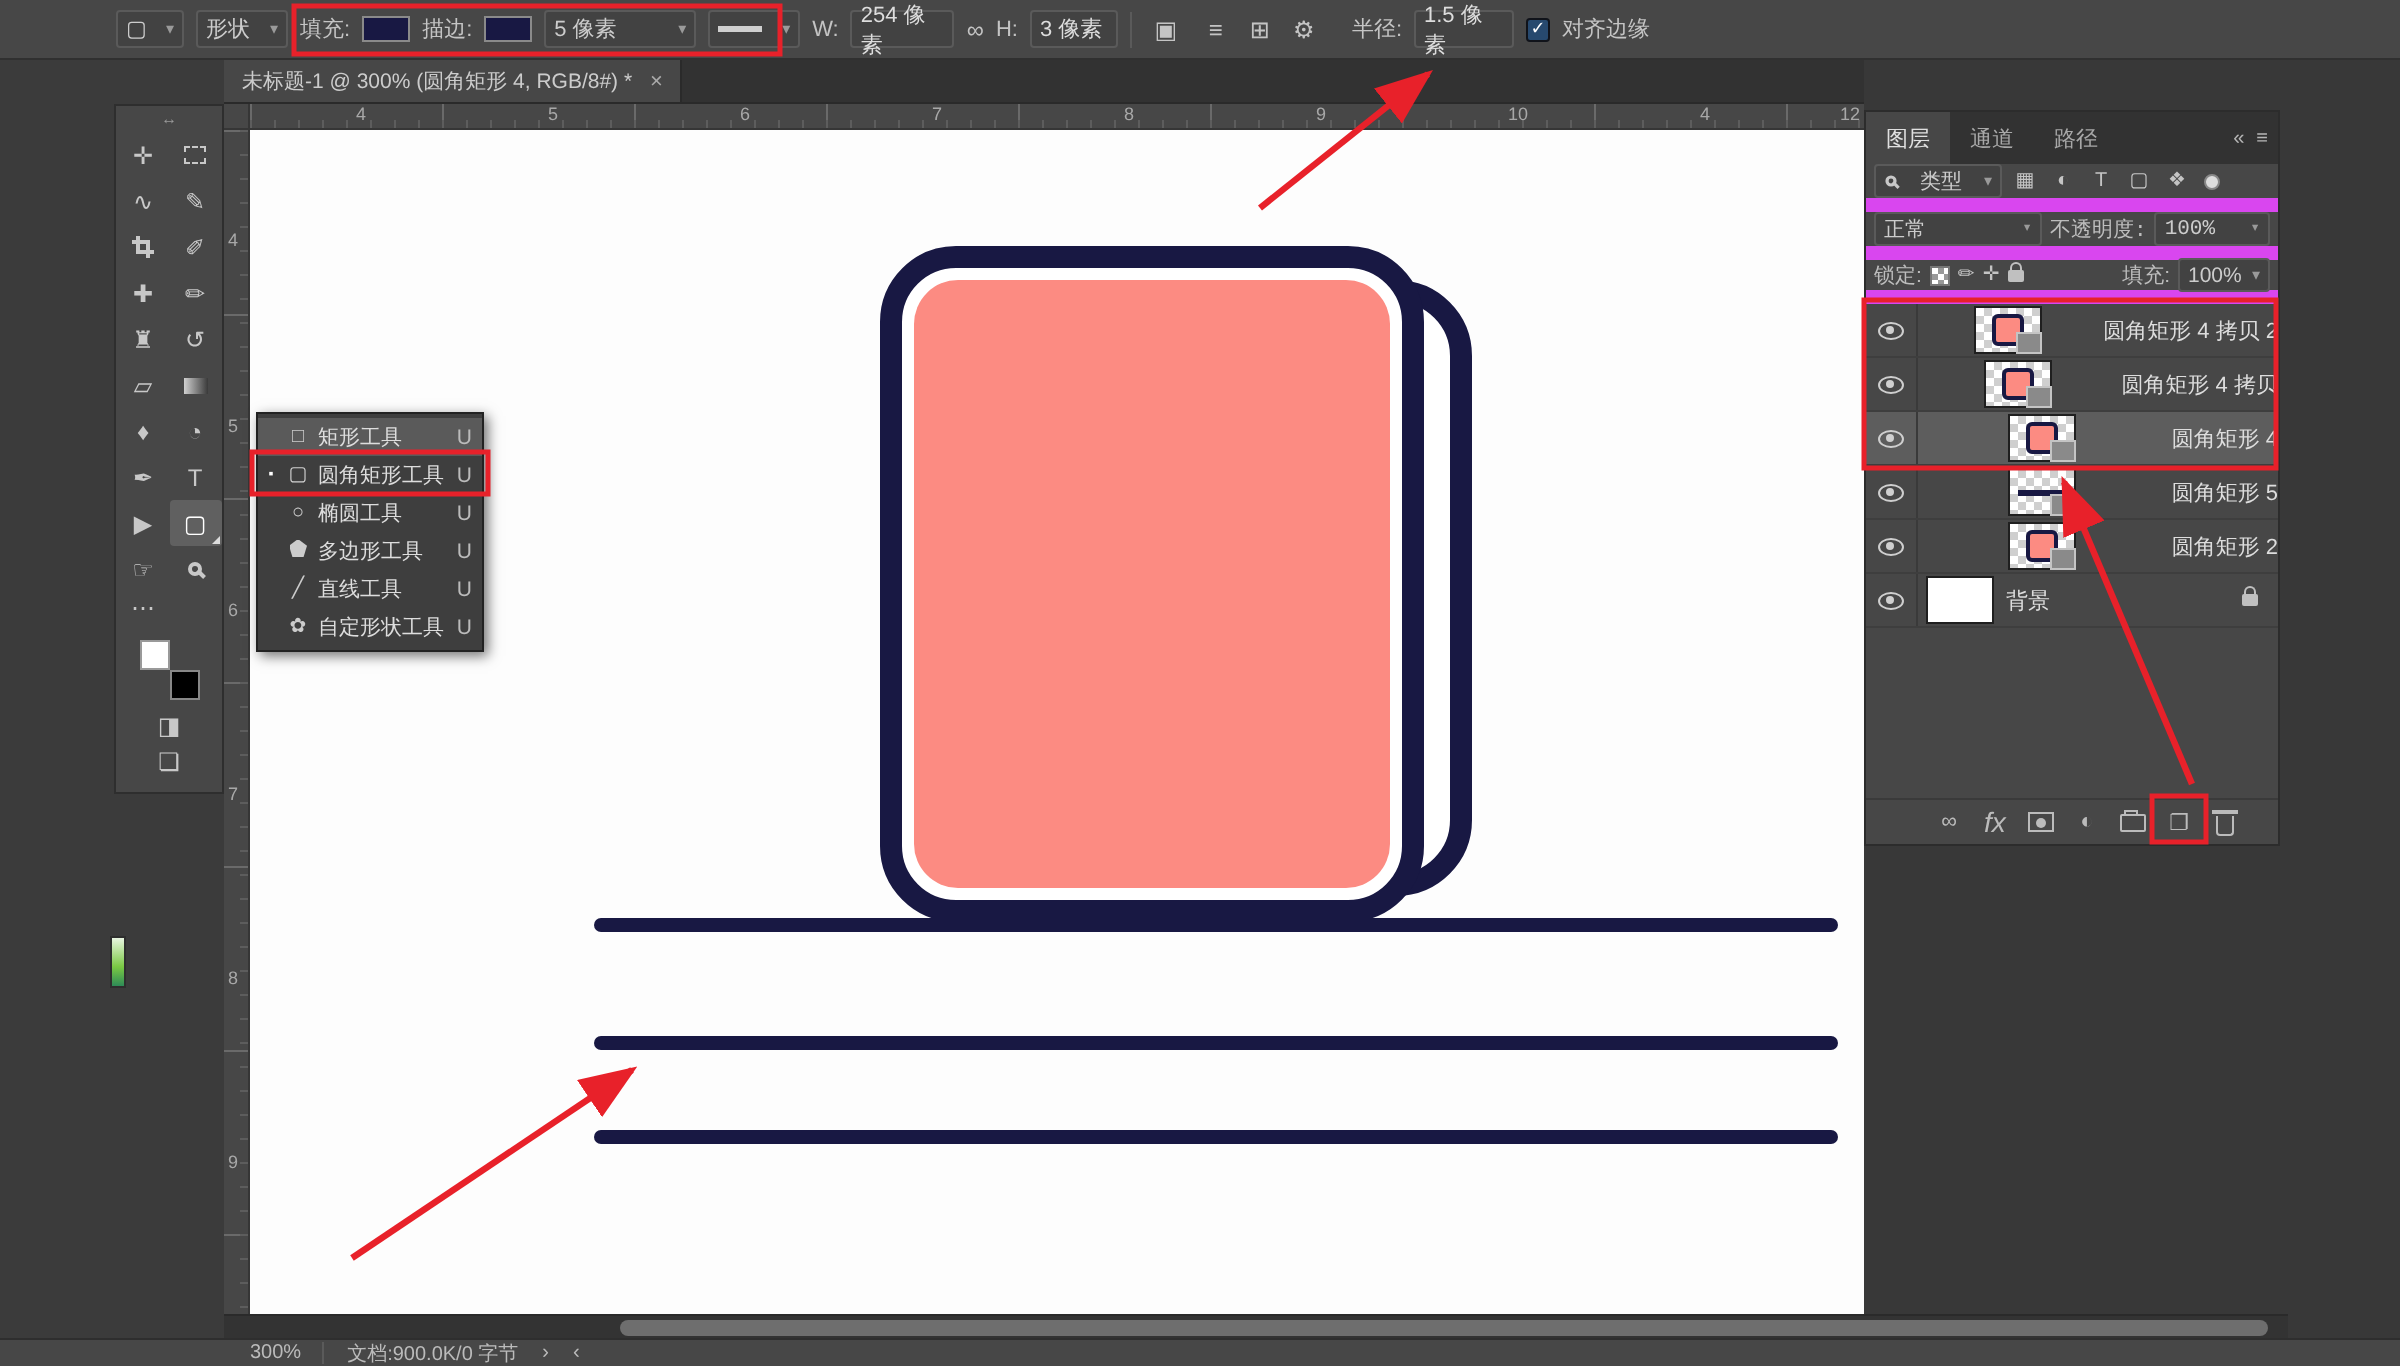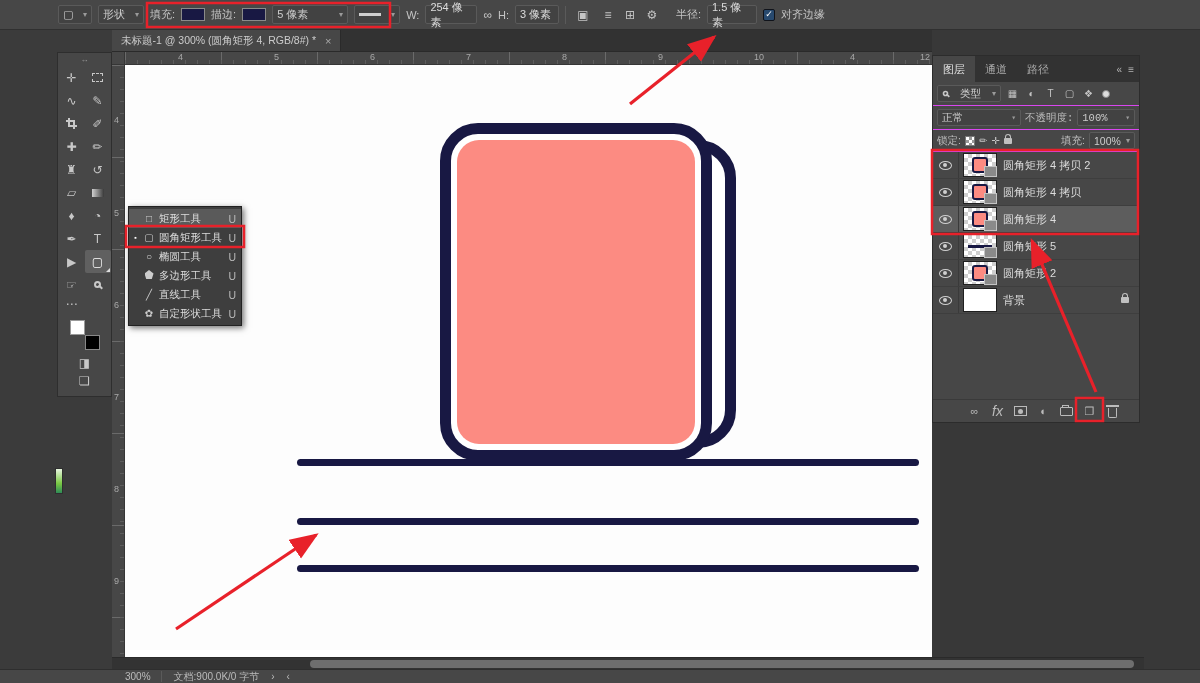--- a/index.html
+++ b/index.html
@@ -104,42 +104,42 @@
   
   .right-dock { position:absolute; left:932px; right:0; top:30px; bottom:14px; background:#383838; }
   .layers-panel { position:absolute; left:0; top:25px; width:208px; height:368px; background:#474747;
     border:1px solid #2c2c2c; display:flex; flex-direction:column; }
   .panel-tabs { height:26px; background:#323232; display:flex; align-items:stretch; flex:none; }
   .ptab { display:flex; align-items:center; padding:0 10px; color:#a8a8a8; font-size:11px; }
   .ptab.active { background:#474747; color:#e0e0e0; }
   .dock-icons { margin-left:auto; display:flex; gap:6px; align-items:center; padding-right:5px;
     color:#b5b5b5; font-size:10px; }
   .filter-row, .blend-row, .lock-row { display:flex; align-items:center; gap:4px; padding:0 4px;
-    border-bottom:1px solid #d946ef; flex:none; }
+    border-bottom:7px solid #d946ef; flex:none; }
   .filter-row { height:24px; }
   .blend-row { height:24px;font-family:Liberation Mono, monospace; }
   .lock-row { height:22px; }
   .mini-select { display:flex; align-items:center; justify-content:space-between; gap:3px;
     background:#424242; border:1px solid #5a5a5a; border-radius:2px; height:17px; padding:0 4px;
     color:#ccc; font-size:10.5px; }
   .plabel { color:#bdbdbd; font-size:10.5px; white-space:nowrap; }
   .fi { width:15px; text-align:center; color:#c4c4c4; font-size:10px; }
   .filter-toggle { width:8px; height:8px; border-radius:50%; background:#ddd; border:1px solid #888; margin-left:2px; }
   .mini-checker { width:10px; height:10px; display:inline-block;
     background:#fff;
     background-image:linear-gradient(45deg,#999 25%,transparent 25%,transparent 75%,#999 75%),
                      linear-gradient(45deg,#999 25%,transparent 25%,transparent 75%,#999 75%);
     background-size:6px 6px; background-position:0 0,3px 3px; border:1px solid #777; }
   .lk { color:#c4c4c4; font-size:10px; }
   .icon-lock { width:8px; height:6px; background:#c0c0c0; border-radius:1px; position:relative; display:inline-block; }
   .icon-lock::before { content:""; position:absolute; left:1px; top:-4px; width:4px; height:4px;
     border:1.5px solid #c0c0c0; border-bottom:none; border-radius:3px 3px 0 0; }
 
   .layer-list { flex:1; overflow:hidden; }
-  .layer-row { display:flex; align-items:center; height:27px; border-bottom:1px solid #3e3e3e; }
+  .layer-row { display:flex; align-items:center; height:27px; border-bottom:1px solid #3e3e3e;justify-content:space-between; }
   .layer-row.selected { background:#5d5d5d; }
   .eye-cell { width:26px; align-self:stretch; border-right:1px solid #3a3a3a;
     display:flex; align-items:center; justify-content:center; flex:none; }
   .icon-eye { width:13px; height:9px; border:1px solid #cfcfcf; border-radius:60%; position:relative; display:inline-block; }
   .icon-eye::after { content:""; position:absolute; left:3px; top:1px; width:4px; height:4px;
     border-radius:50%; background:#cfcfcf; }
   .thumb { width:34px; height:24px; position:relative; border:1px solid #1f1f1f; margin-left:4px; flex:none;
     background:#fff;
     background-image:linear-gradient(45deg,#cfcfcf 25%,transparent 25%,transparent 75%,#cfcfcf 75%),
                      linear-gradient(45deg,#cfcfcf 25%,transparent 25%,transparent 75%,#cfcfcf 75%);

